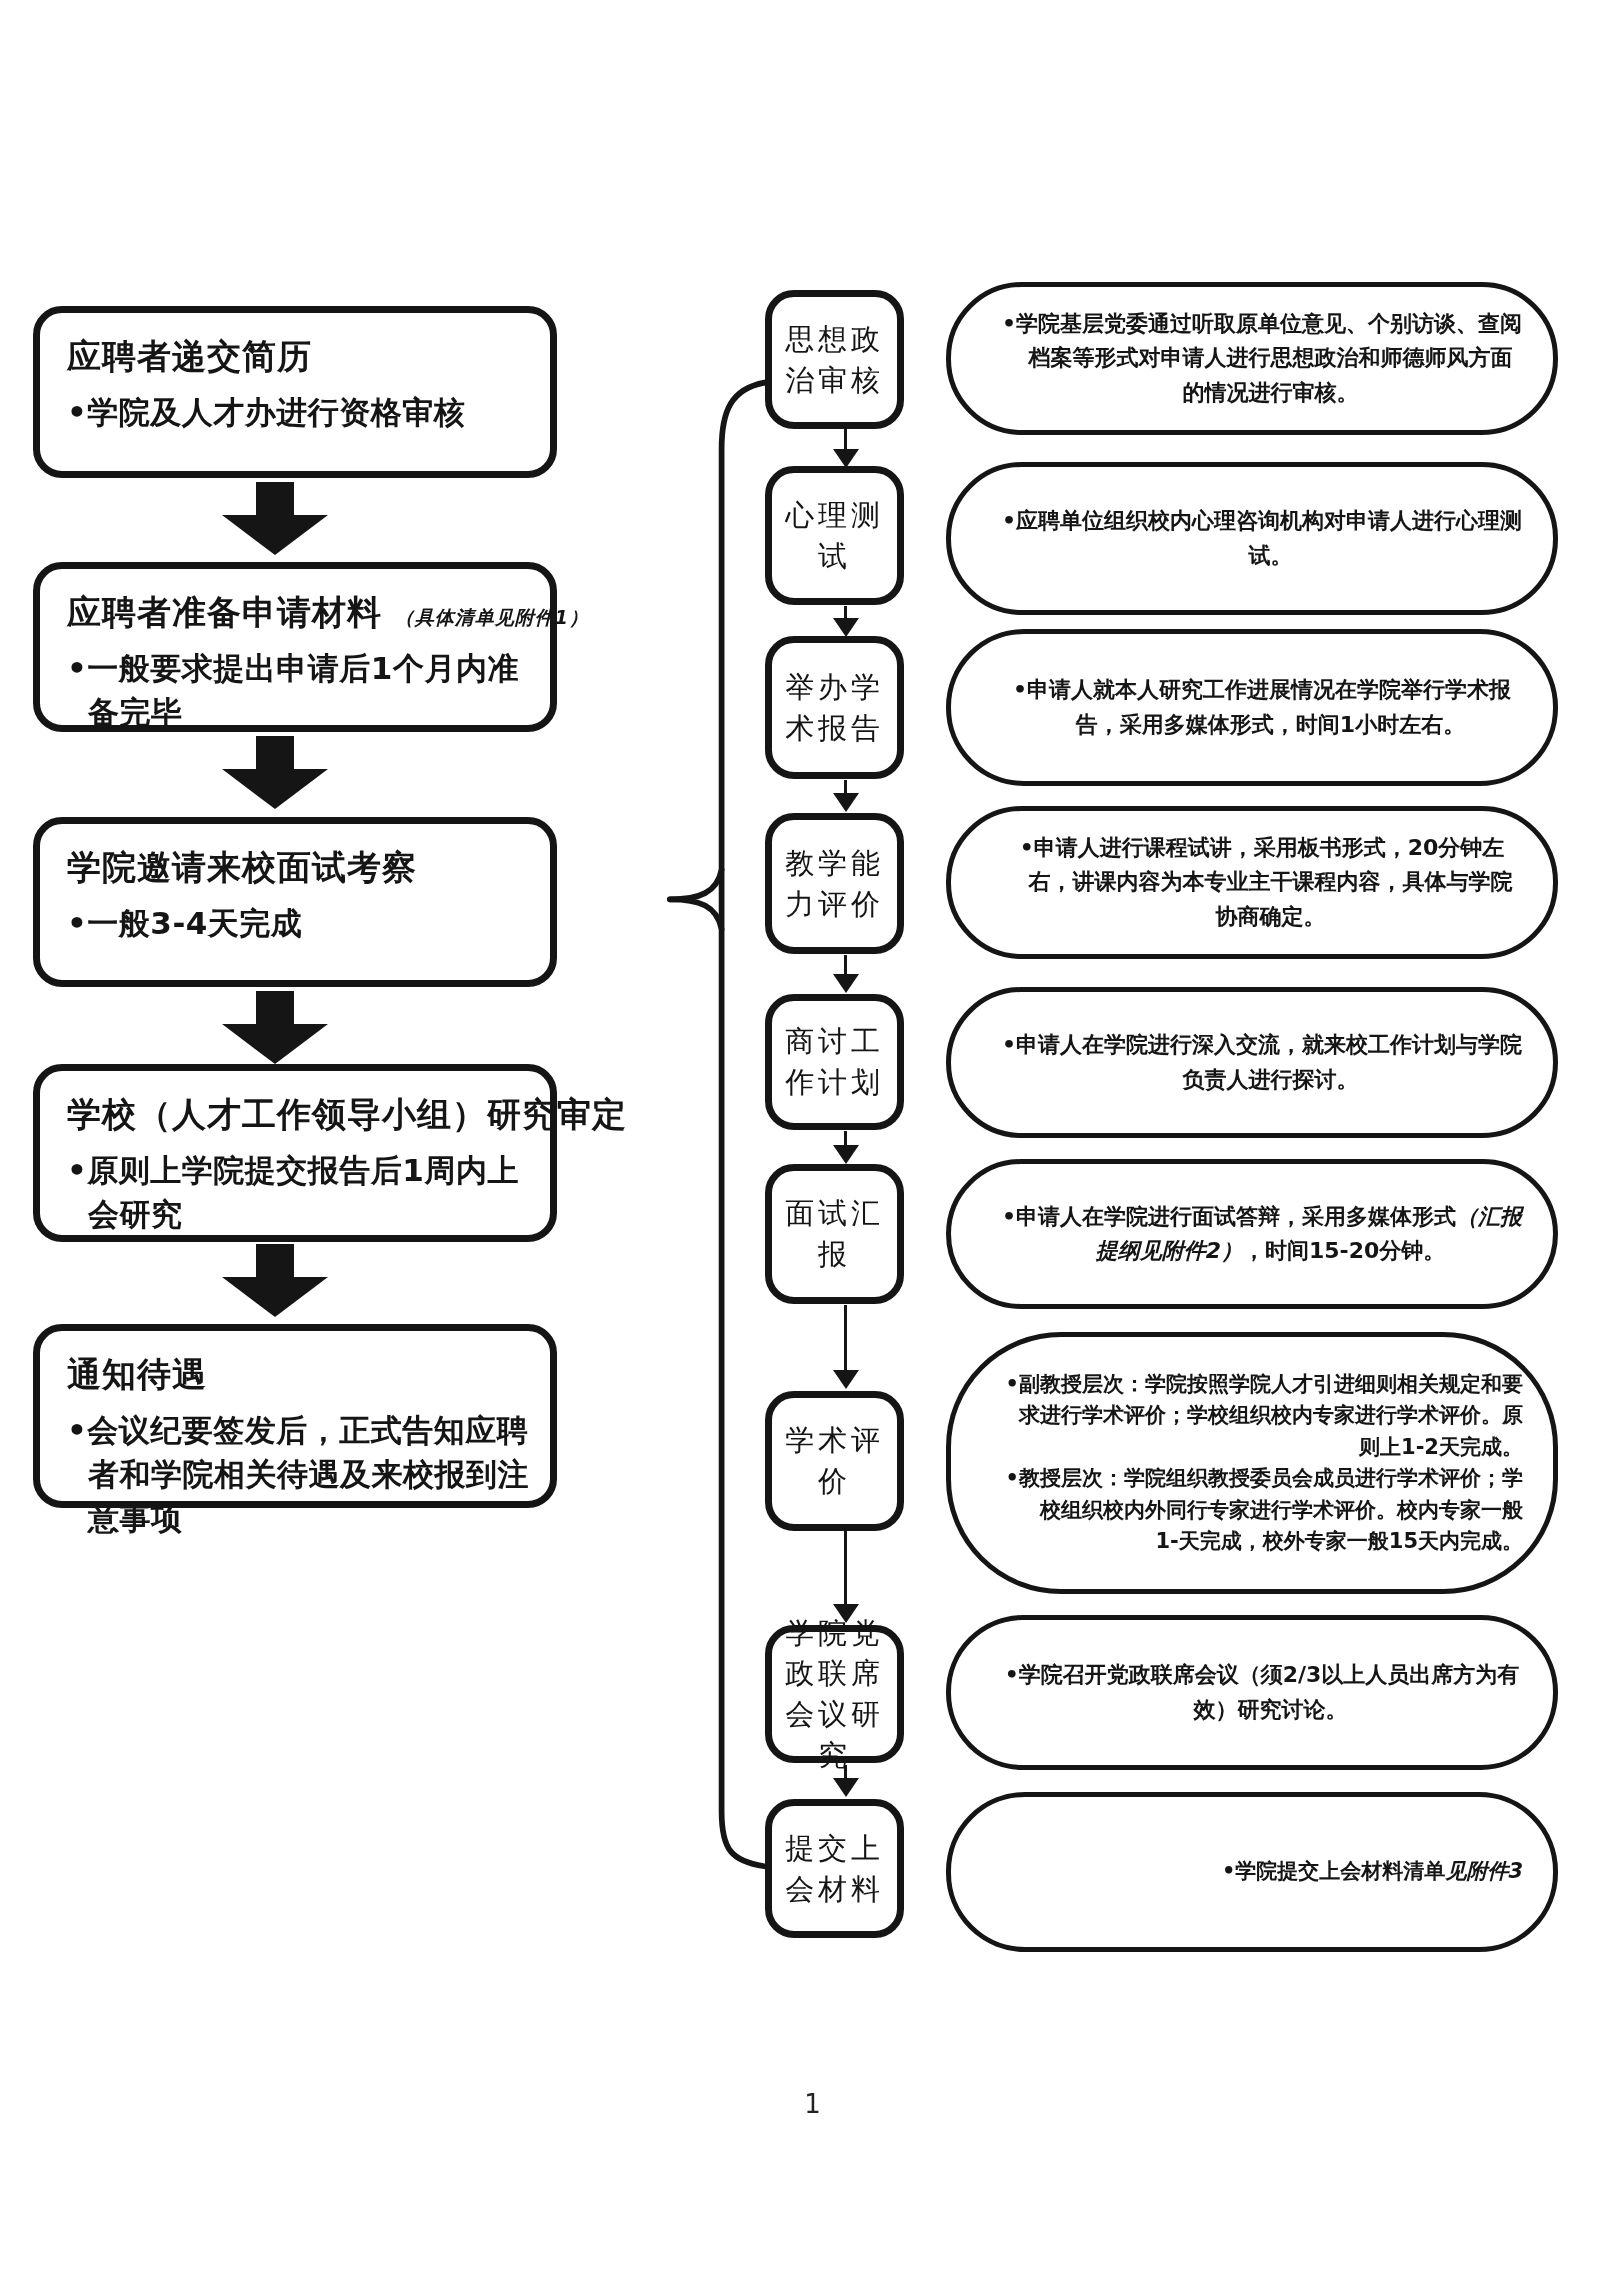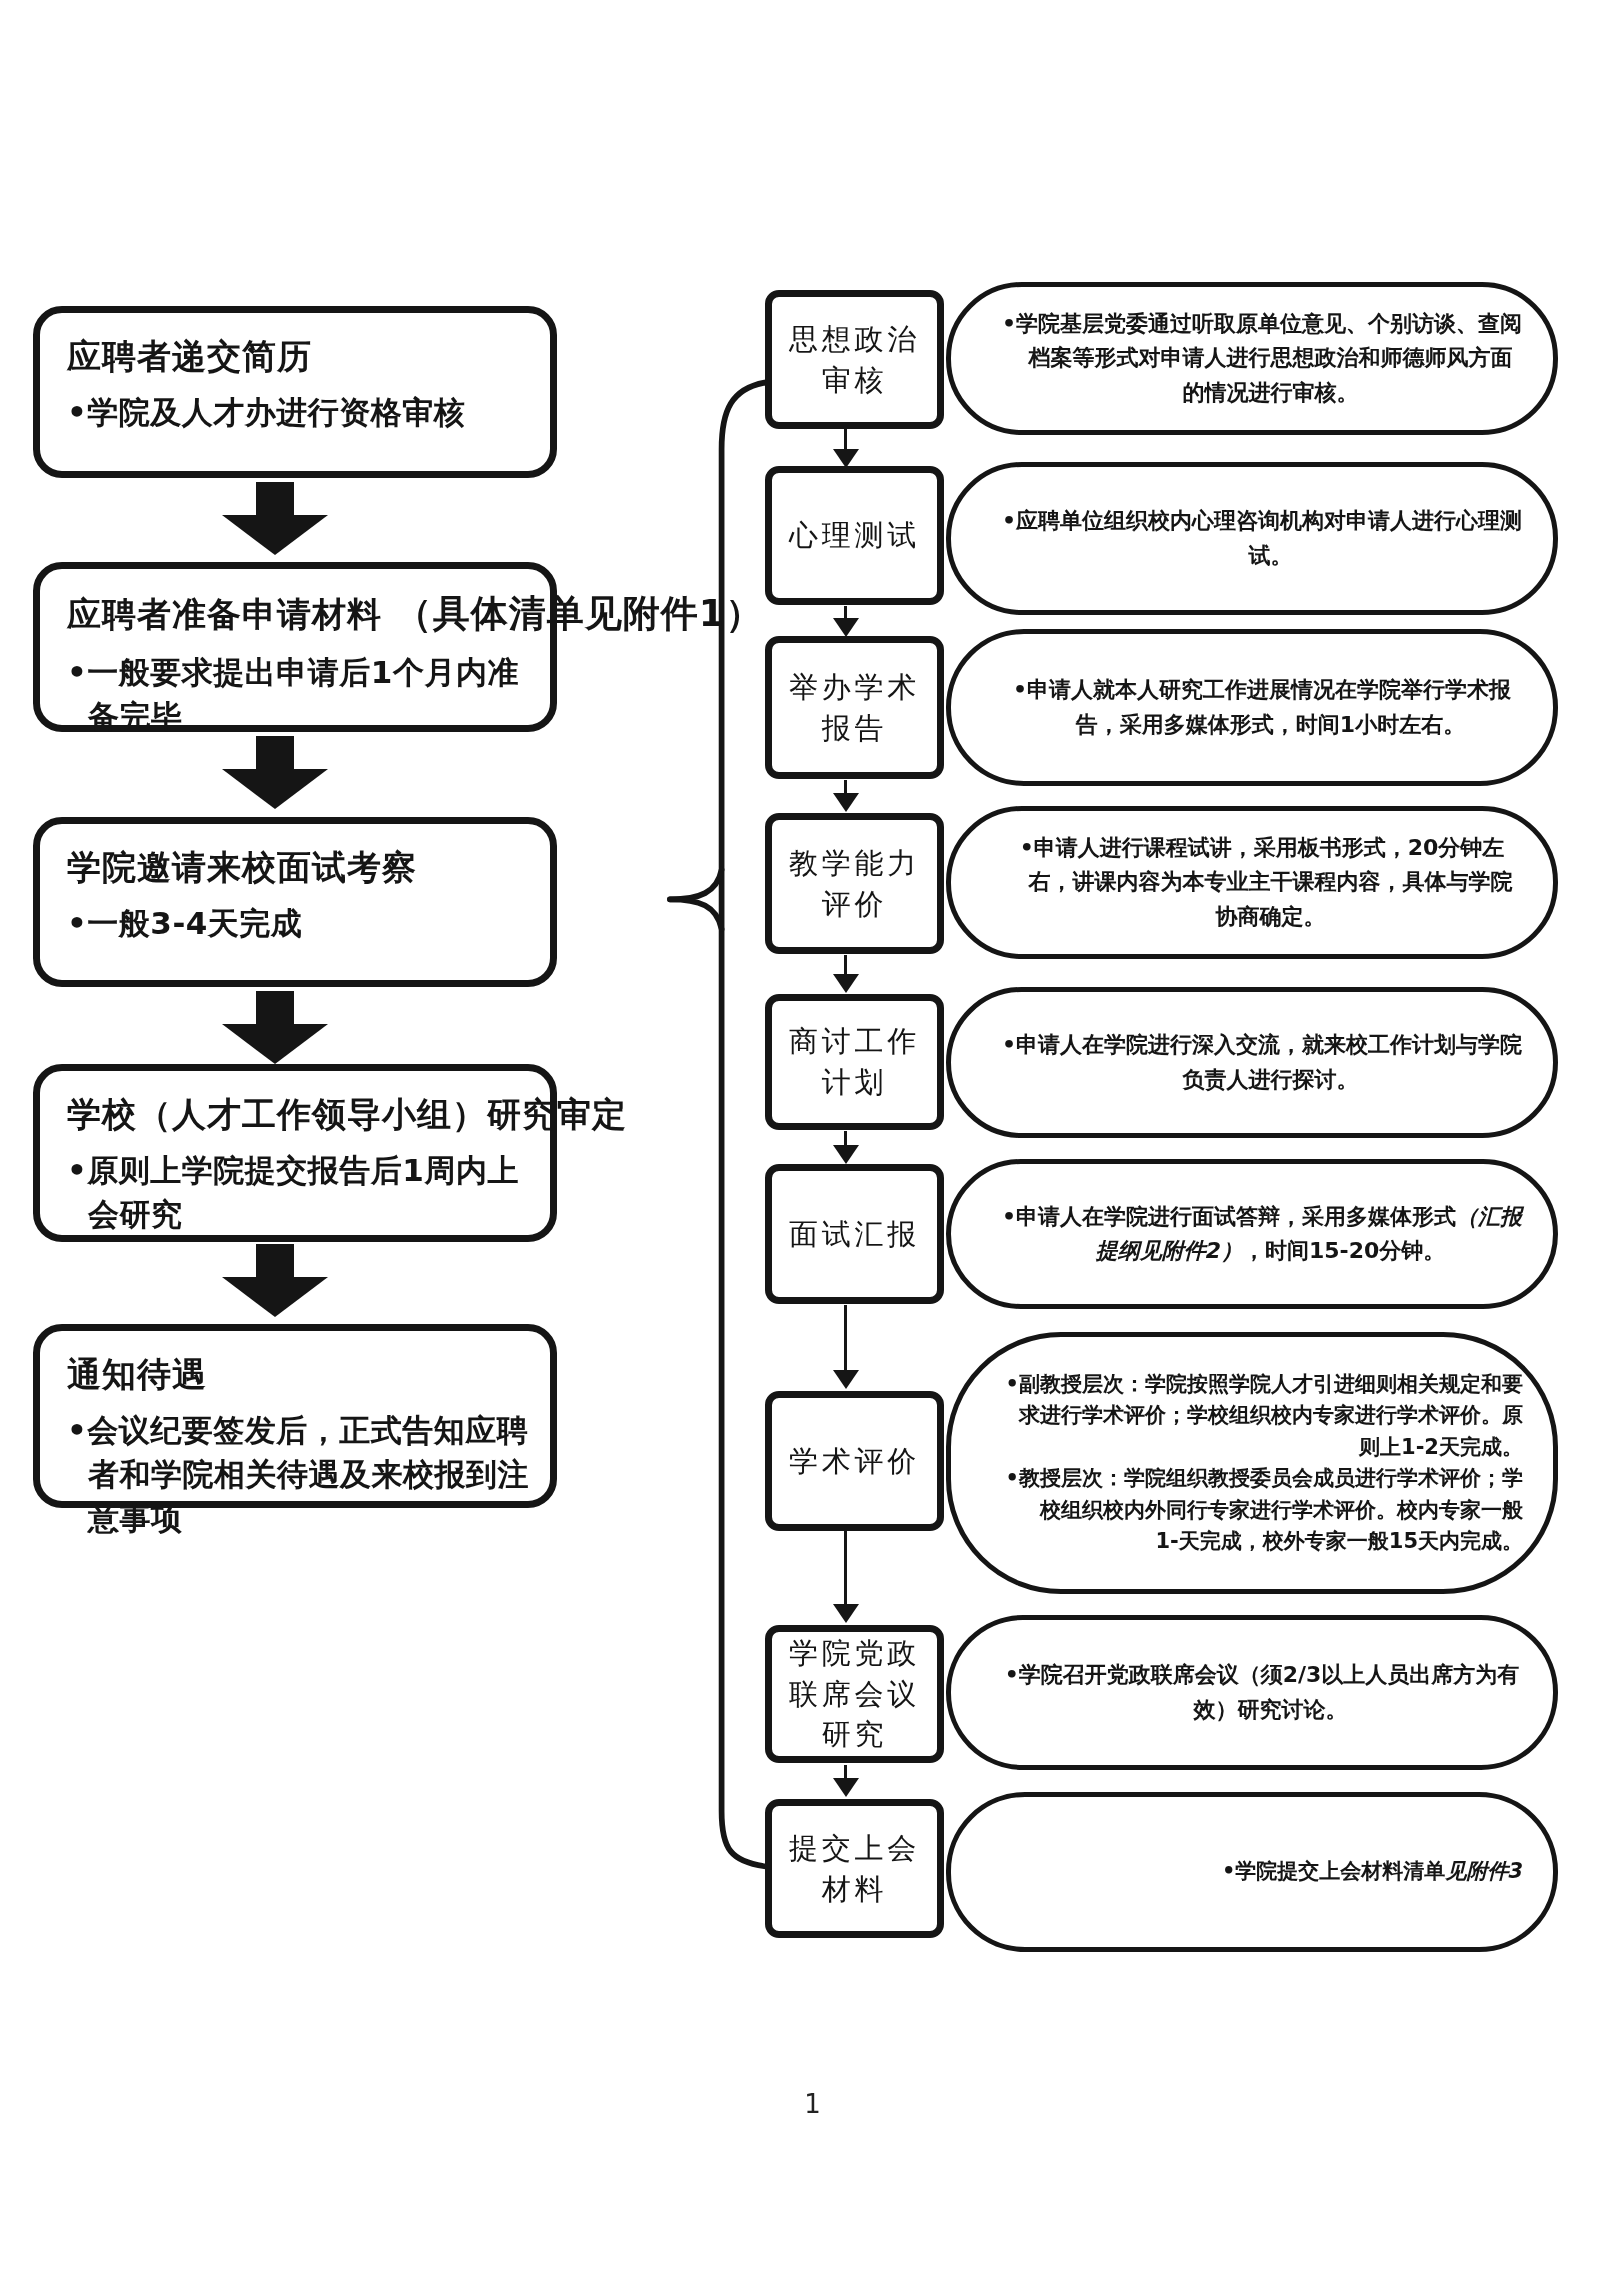--- a/index.html
+++ b/index.html
@@ -9,35 +9,35 @@
     font-family:"DejaVu Sans","Liberation Sans",sans-serif;
     overflow:hidden;
   }
   
   .lbox{
     position:absolute;left:33px;width:524px;box-sizing:border-box;
     background:#fff;border:7.6px solid #151515;border-radius:29px;
     padding:23px 17px 9.6px 27px;
   }
   .ltitle{font-size:34px;font-weight:bold;letter-spacing:1px;line-height:1.2;white-space:nowrap;}
-  .ltitle .em{font-size:37px;}
+  .ltitle .em{font-style:italic;font-size:19px;}
   .lbullet{
     font-size:31px;font-weight:bold;line-height:1.42;margin-top:13.4px;
     padding-left:21px;text-indent:-21px;letter-spacing:0.5px;
   }
   
   .barrow{position:absolute;left:222px;width:105px;}
   .barrow .stem{width:38px;height:33px;background:#151515;margin:0 auto;}
   .barrow .head{width:0;height:0;margin:0 auto;
     border-left:53px solid transparent;border-right:53px solid transparent;
     border-top:40px solid #151515;}
   
   .rbox{
-    position:absolute;left:765px;width:179px;box-sizing:border-box;
-    background:#fff;border:7.6px solid #151515;border-radius:14px;
+    position:absolute;left:765px;width:139px;box-sizing:border-box;
+    background:#fff;border:7.6px solid #151515;border-radius:29px;
     display:flex;align-items:center;justify-content:center;text-align:center;
     font-size:29px;letter-spacing:3.8px;line-height:1.4;padding:3.8px 5.7px;
   }
   
   .oval{
     position:absolute;left:946px;width:612px;box-sizing:border-box;
     background:#fff;border:5.7px solid #151515;
     display:flex;flex-direction:column;align-items:center;justify-content:center;
     font-size:22px;font-weight:bold;line-height:1.55;
     padding:7.6px 40px;text-align:center;

